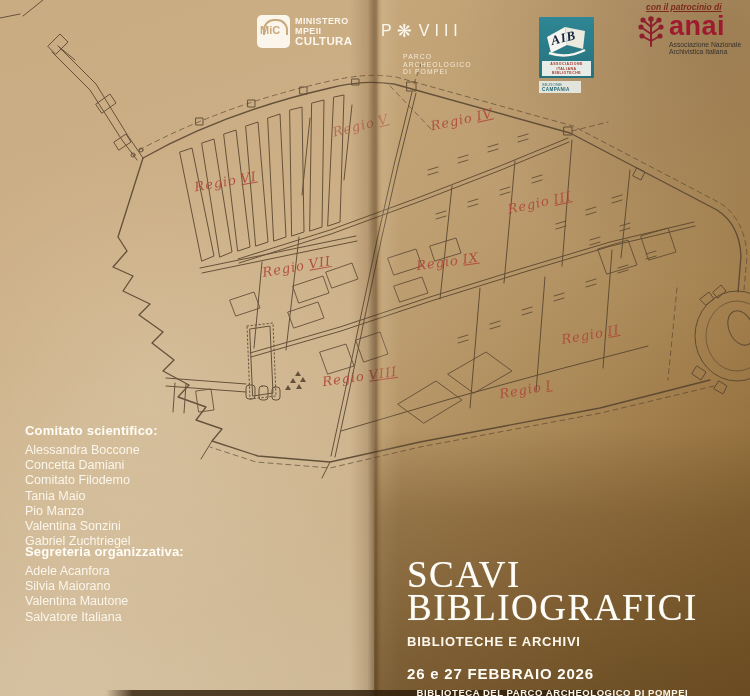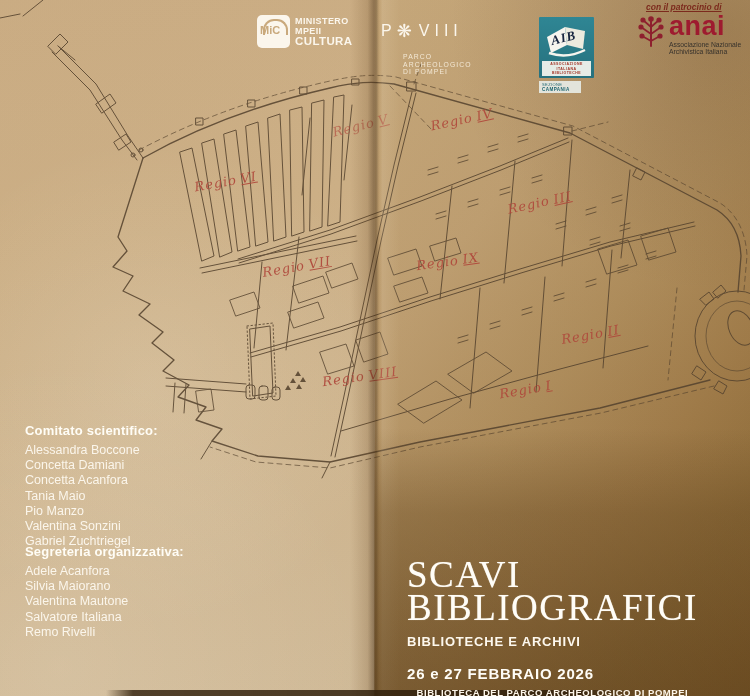--- a/index.html
+++ b/index.html
@@ -219,34 +219,33 @@
         <div>Associazione Nazionale</div>
         <div>Archivistica Italiana</div>
       </div>
     </div>
   </div>
 
   <div class="committee sci">
     <div class="c-title">Comitato scientifico:</div>
     <div class="name">Alessandra Boccone</div>
     <div class="name">Concetta Damiani</div>
-    <div class="name">Concetta Acanfora</div>
+    <div class="name">Comitato Filodemo</div>
     <div class="name">Tania Maio</div>
     <div class="name">Pio Manzo</div>
     <div class="name">Valentina Sonzini</div>
     <div class="name">Gabriel Zuchtriegel</div>
   </div>
 
   <div class="committee org">
     <div class="c-title">Segreteria organizzativa:</div>
     <div class="name">Adele Acanfora</div>
     <div class="name">Silvia Maiorano</div>
     <div class="name">Valentina Mautone</div>
     <div class="name">Salvatore Italiana</div>
-    <div class="name">Remo Rivelli</div>
   </div>
 
   <div class="event">
     <div class="t">SCAVI</div>
     <div class="t">BIBLIOGRAFICI</div>
     <div class="sub">
       <div>BIBLIOTECHE E ARCHIVI</div>
     </div>
     <div class="date">26 e 27 FEBBRAIO 2026</div>
     <div class="venue">BIBLIOTECA DEL PARCO ARCHEOLOGICO DI POMPEI</div>

